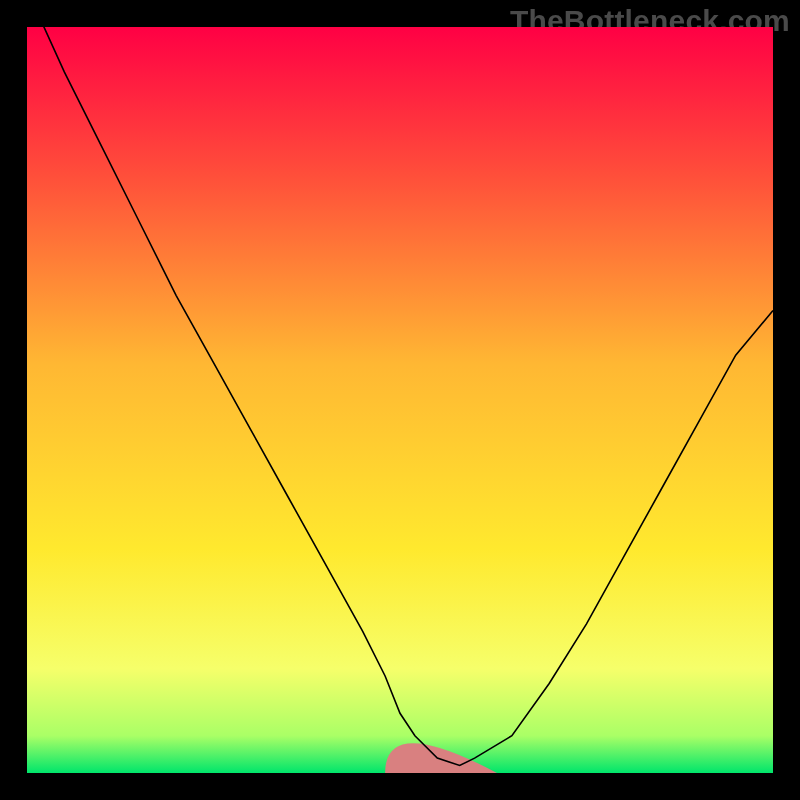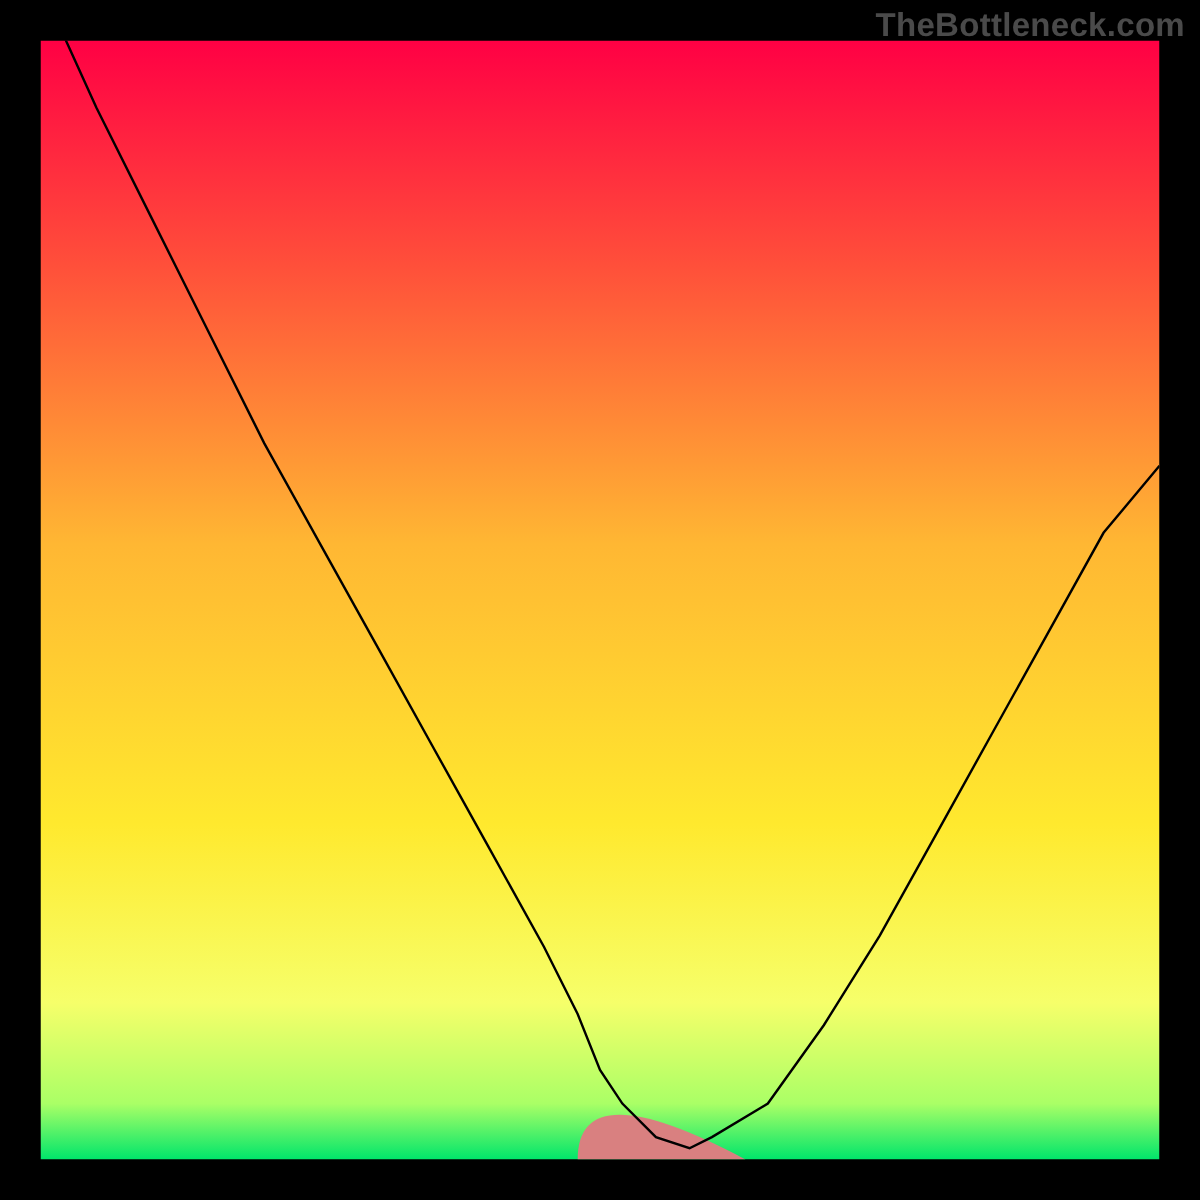--- a/index.html
+++ b/index.html
@@ -15,21 +15,21 @@
     position: relative;
     width: 800px;
     height: 800px;
     background: #000;
   }
   .watermark {
     position: absolute;
     top: 4px;
     right: 10px;
     color: #4a4a4a;
-    font-size: 22px;
+    font-size: 30px;
     font-weight: 600;
     letter-spacing: 0.2px;
   }
   svg.plot {
     position: absolute;
     left: 27px;
     top: 27px;
     width: 746px;
     height: 746px;
   }

